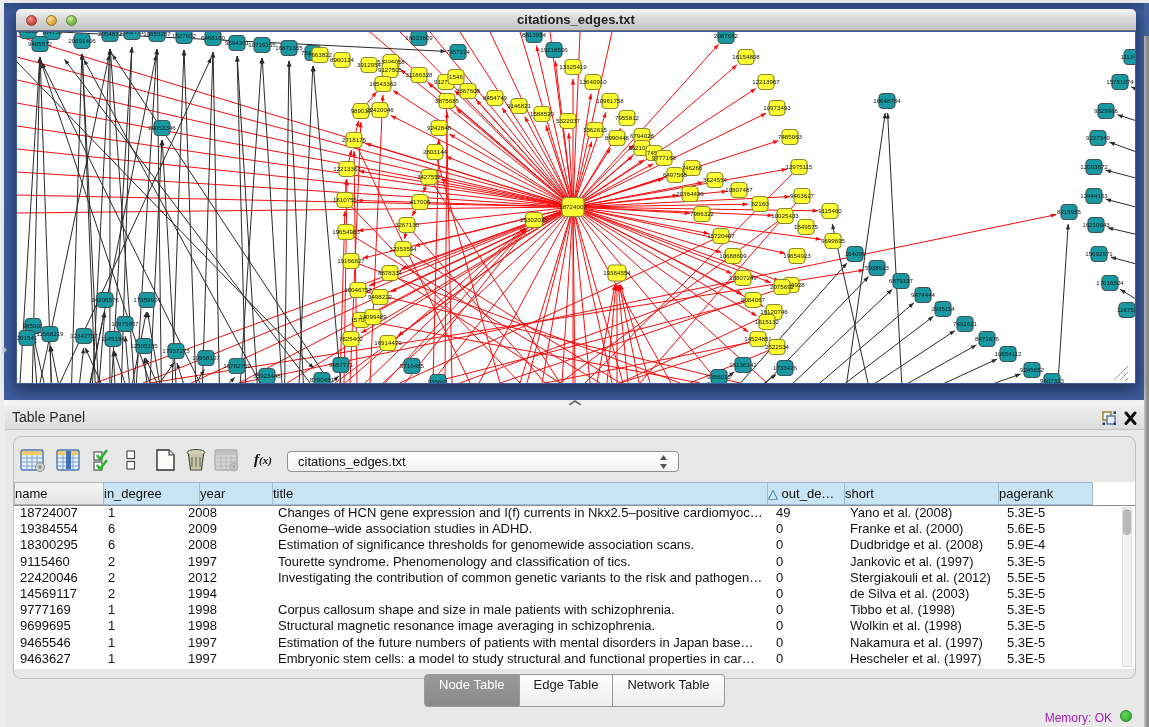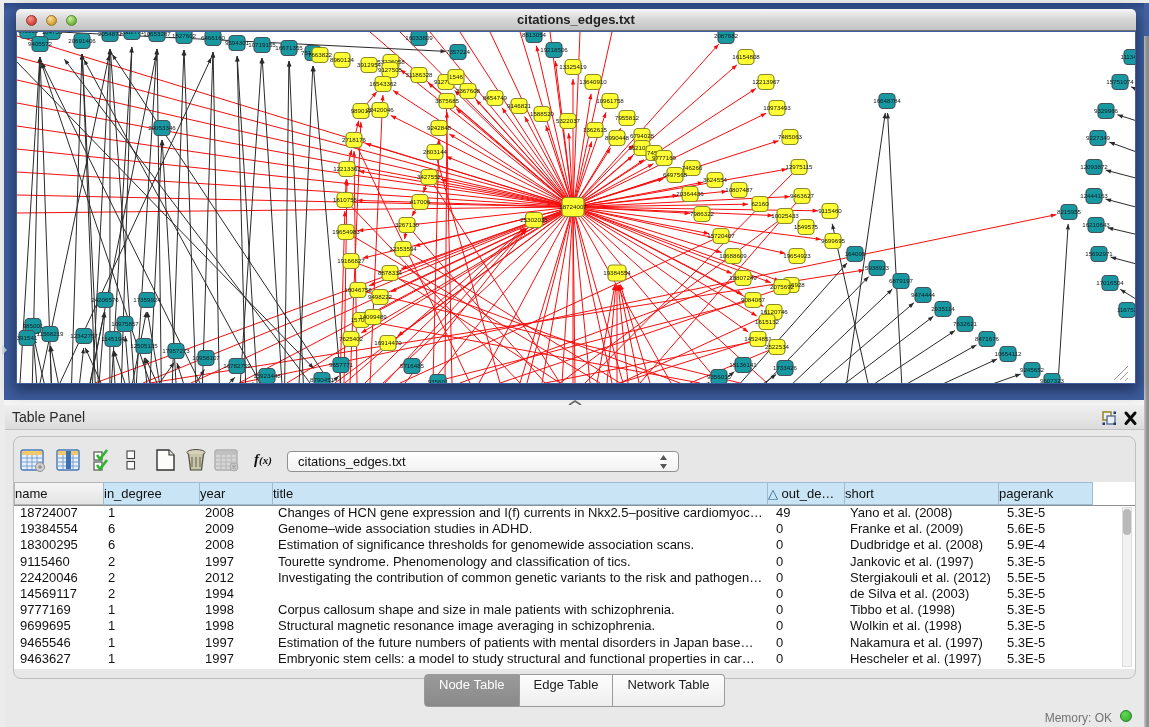--- a/index.html
+++ b/index.html
@@ -16,27 +16,27 @@
  border-bottom:1px solid #c2c2c2;font-size:14px;color:#2a2a2a;line-height:25px;padding-left:7px}
 .well{position:absolute;left:8px;top:31px;width:1123px;height:243px;background:#e7e7e7;
  border:1px solid #c0c0c0;border-radius:8px}
 .combo{position:absolute;left:282px;top:46px;width:392px;height:21px;background:linear-gradient(#ffffff,#f2f2f2);
  border:1px solid #909090;border-radius:4px;font-size:13px;color:#111;line-height:19px;padding-left:10px}
 .thead{position:absolute;left:9px;top:77px;width:1121px;height:187px;background:#fff;overflow:hidden}
 .hc{position:absolute;top:0;height:23px;background:#c9e4f5;border:1px solid #9dbcd2;
  font-size:13px;color:#111;text-align:left;line-height:22px}
 .tr{position:relative;height:16.2px;font-size:13px;color:#111;white-space:nowrap}
 .c{position:absolute;overflow:hidden}
-.c0{left:6px;width:84px}.c1{left:94px;width:90px}.c2{left:191px;width:70px}
+.c0{left:6px;width:84px}.c1{left:94px;width:90px}.c2{left:174px;width:70px}
 .c3{left:264px;width:485px}.c4{left:762px;width:70px}.c5{left:836px;width:148px}
 .c6{left:993px;width:92px}
 .tabs{position:absolute;left:419px;top:269px;height:33px;display:flex;font-size:13px;color:#222}
 .tab{border:1px solid #9a9a9a;background:linear-gradient(#fdfdfd,#eee);padding:0 14px;line-height:19px}
 .tabsel{background:linear-gradient(#9a9a9a,#8a8a8a);color:#fff}
-.mem{position:absolute;right:32px;top:306px;font-size:12px;color:#737373}
+.mem{position:absolute;right:32px;top:306px;font-size:12px;color:#a21caf}
 .dot{position:absolute;right:12px;top:305px;width:12px;height:12px;border-radius:50%;
  background:radial-gradient(circle at 35% 30%,#63d554,#2fae2f);border:1px solid #2a7a2a}
 </style></head><body>
 <div class="desk"></div>
 <div style="position:absolute;left:4px;top:400px;width:1141px;height:5px;background:#f5f5f5"></div>
 <svg width="14" height="6" style="position:absolute;left:568px;top:400px">
     <path d="M1 5 L7 1 L13 5" stroke="#6a6a6a" stroke-width="1.6" fill="none"></path>
   </svg>
 <svg width="8" height="12" style="position:absolute;left:1px;top:344px">
     <path d="M1 1 L6 6 L1 11 Z" fill="#cfd6e3" opacity="0.85"></path>
@@ -1097,21 +1097,21 @@
           <span class="c c4">49</span>
           <span class="c c5">Yano et al. (2008)</span>
           <span class="c c6">5.3E-5</span>
         </div>
         <div class="tr">
           <span class="c c0">19384554</span>
           <span class="c c1">6</span>
           <span class="c c2">2009</span>
           <span class="c c3">Genome–wide association studies in ADHD.</span>
           <span class="c c4">0</span>
-          <span class="c c5">Franke et al. (2009)</span>
+          <span class="c c5">Franke et al. (2000)</span>
           <span class="c c6">5.6E-5</span>
         </div>
         <div class="tr">
           <span class="c c0">18300295</span>
           <span class="c c1">6</span>
           <span class="c c2">2008</span>
           <span class="c c3">Estimation of significance thresholds for genomewide association scans.</span>
           <span class="c c4">0</span>
           <span class="c c5">Dudbridge et al. (2008)</span>
           <span class="c c6">5.9E-4</span>

